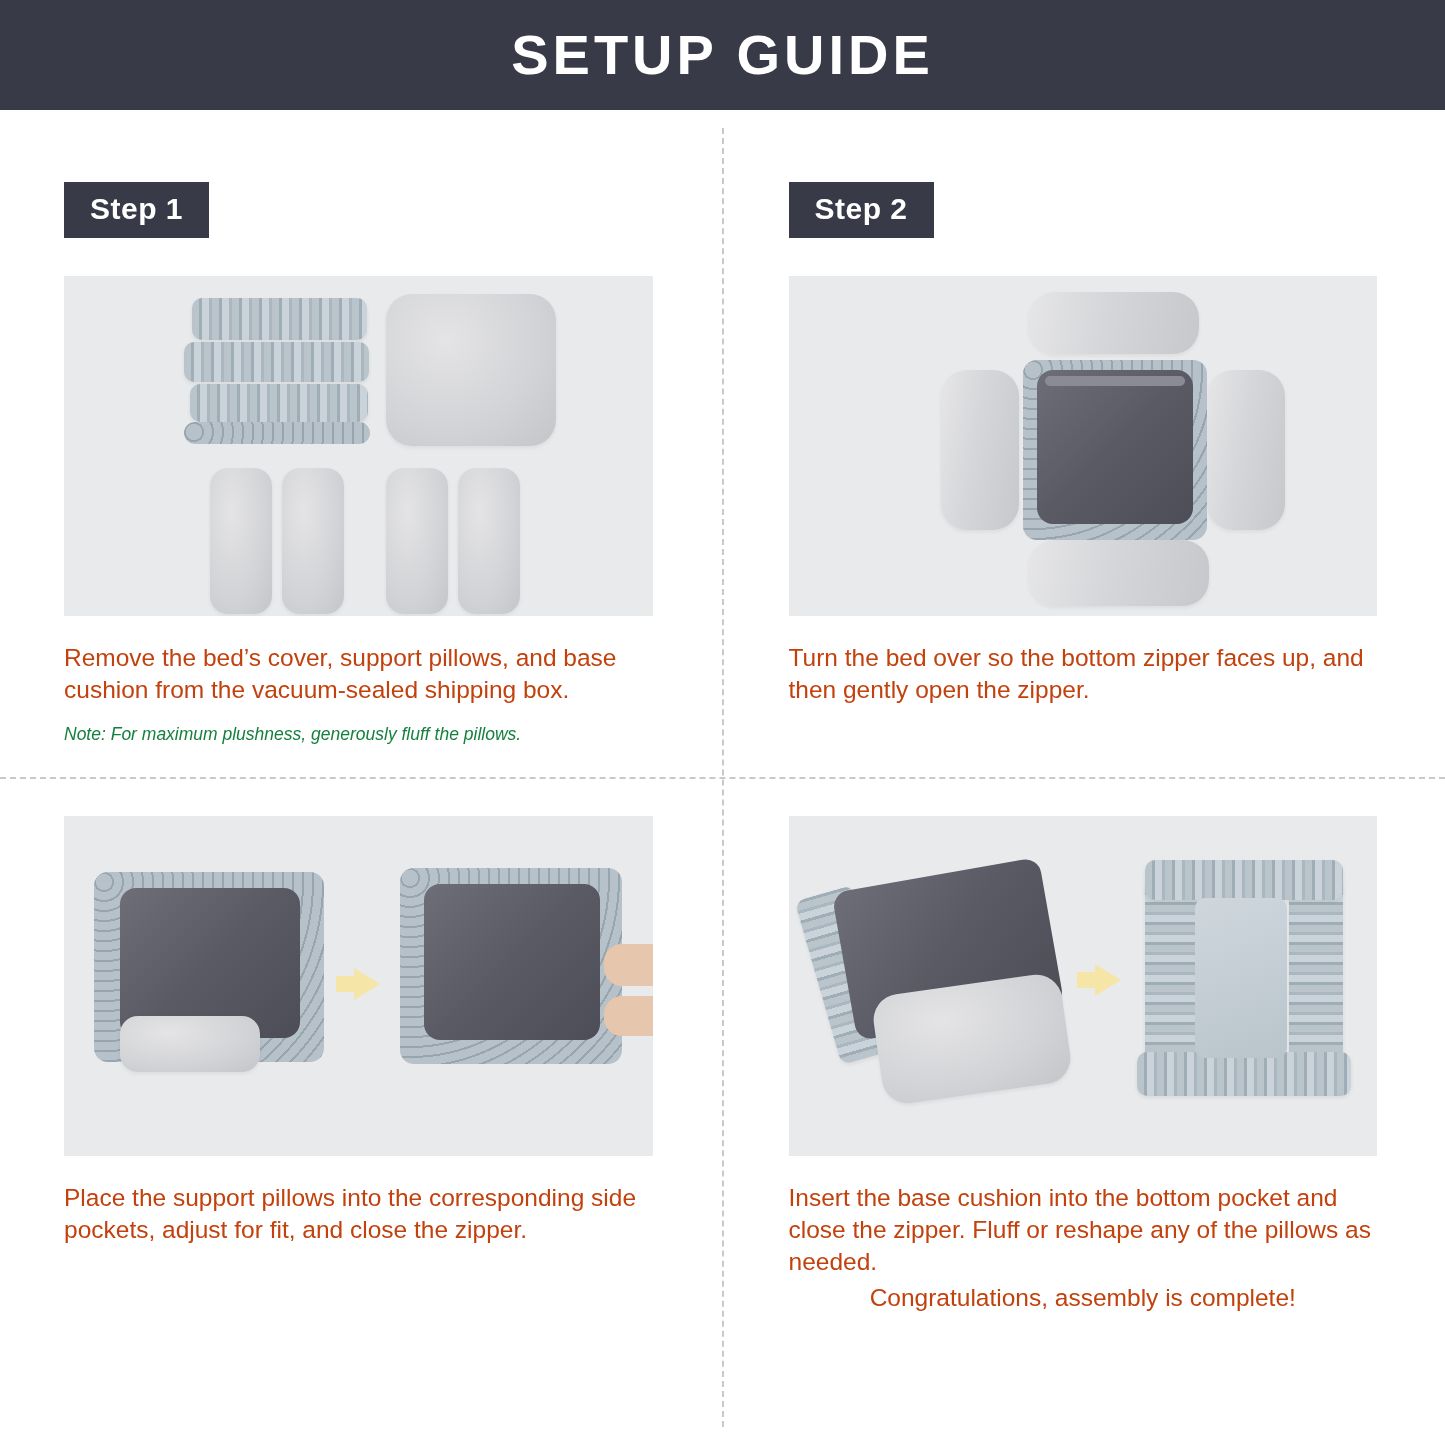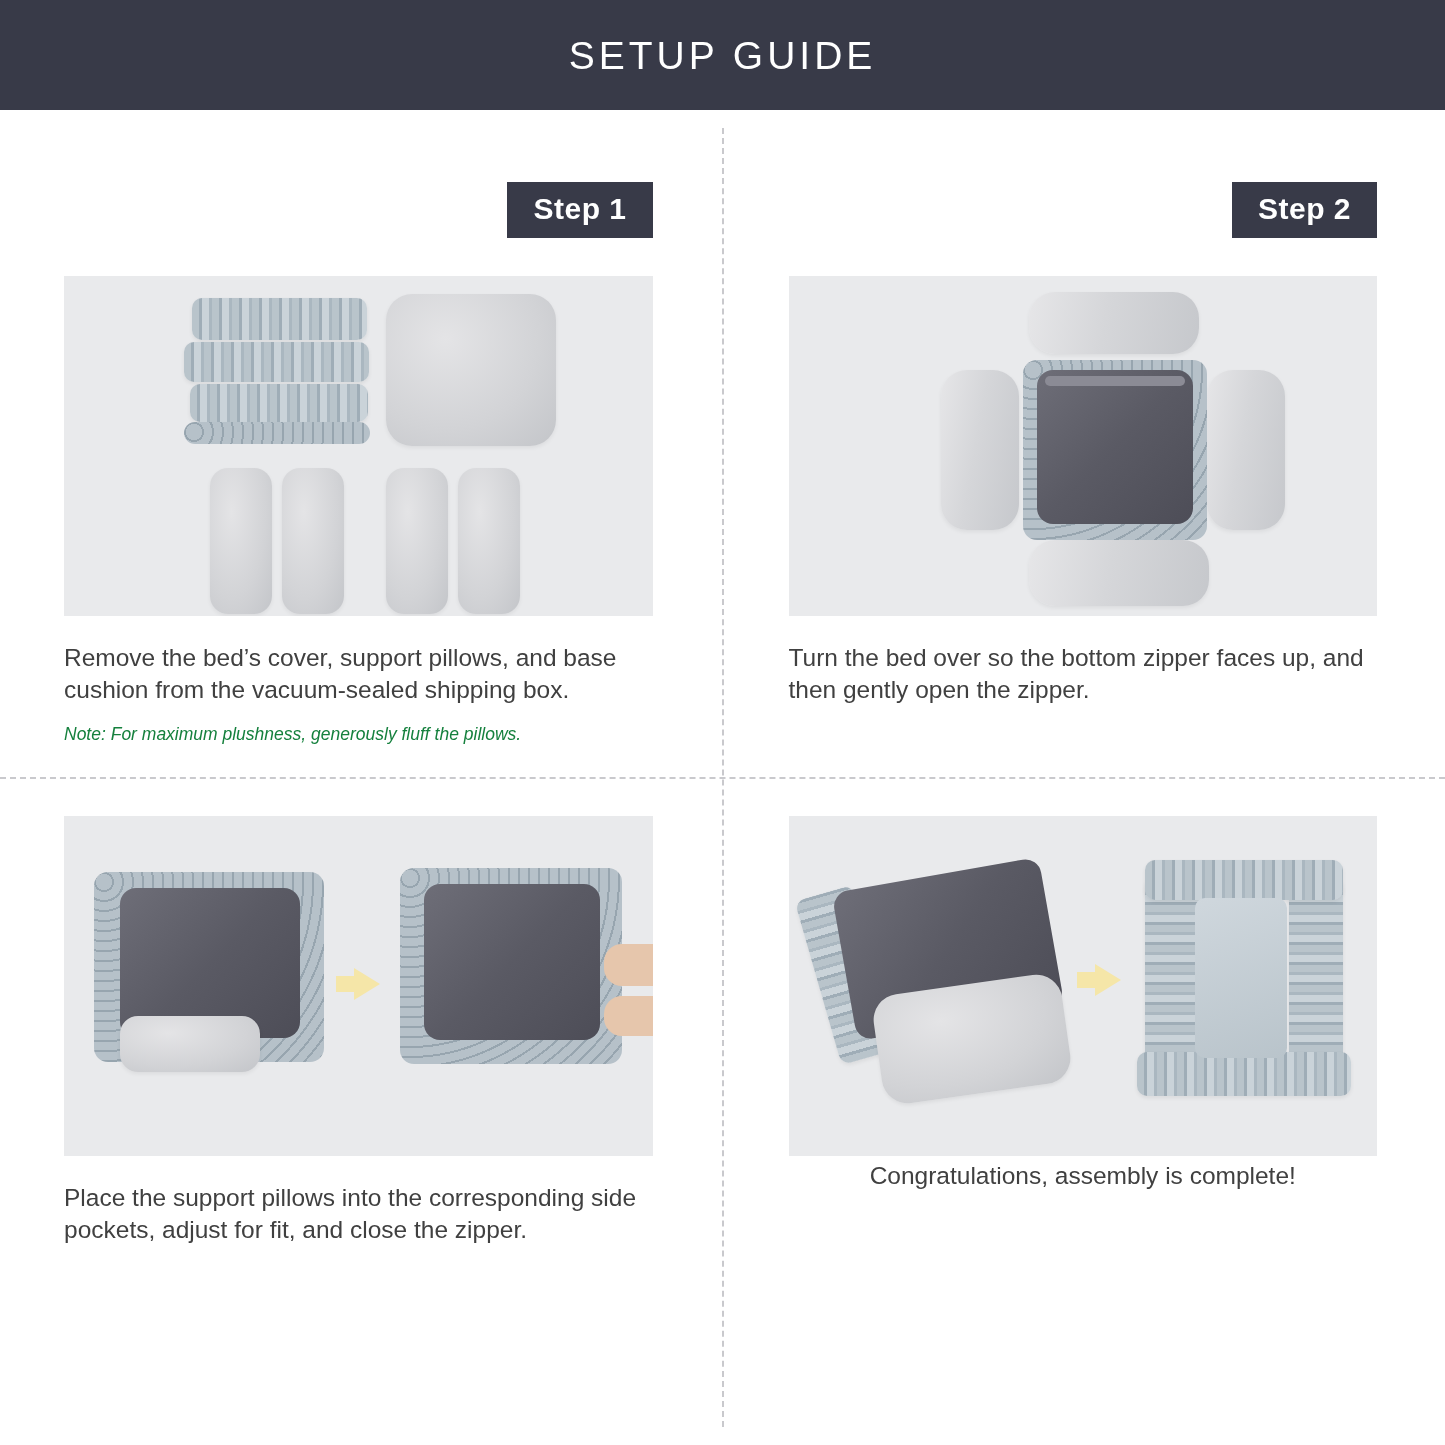--- a/index.html
+++ b/index.html
@@ -22,22 +22,22 @@
   
   .header {
     height: 110px;
     background: #383a48;
     display: flex;
     align-items: center;
     justify-content: center;
   }
   .header-title {
     color: #ffffff;
-    font-size: 39px;
-    font-weight: normal;
+    font-size: 56px;
+    font-weight: bold;
     letter-spacing: 4px;
     line-height: 1;
   }
   
   .grid {
     position: relative;
     width: 1445px;
     height: 1335px;
     box-sizing: border-box;
     display: grid;
@@ -72,39 +72,39 @@
     display: inline-block;
     background: #383a48;
     color: #ffffff;
     font-size: 30px;
     font-weight: bold;
     padding: 12px 26px 14px 26px;
     letter-spacing: 0.5px;
     line-height: 1;
   }
   .badge-row {
-    text-align: right;
+    text-align: left;
     margin-top: 72px;
     margin-bottom: 0;
   }
   .badge-row.r2 { margin-top: 62px; }
 
   .figure {
     margin-top: 38px;
     width: 100%;
     height: 340px;
     background: #e9eaec;
     position: relative;
     overflow: hidden;
   }
 
   .caption {
     margin-top: 26px;
     font-size: 24.5px;
-    color: #404040;
+    color: #c2410c;
     line-height: 1.32;
   }
   .note {
     margin-top: 14px;
     font-size: 17.5px;
     color: #15803d;
     font-style: italic;
     line-height: 1.5;
   }
   .caption.second {
@@ -261,17 +261,18 @@
           <div class="arrow"></div>
         </div>
 
         <div class="obj ribbed-h" style="left:356px; top:60px; width:54px; height:196px;"></div>
         <div class="obj ribbed-h" style="left:500px; top:60px; width:54px; height:196px;"></div>
         <div class="obj ribbed" style="left:356px; top:44px; width:198px; height:40px;"></div>
         <div class="obj ribbed" style="left:348px; top:236px; width:214px; height:44px;"></div>
         <div class="obj" style="left:406px; top:82px; width:92px; height:160px; background:linear-gradient(160deg,#cfd7dd,#b9c4cb); border-radius:10px;"></div>
       </div>
 
+      <div class="caption">Insert the base cushion into the bottom pocket and close the zipper. Fluff or reshape any of the pillows as needed.</div>
       <div class="caption second">Congratulations, assembly is complete!</div>
     </div>
 
   </div>
 </div>
 
 </body></html>

